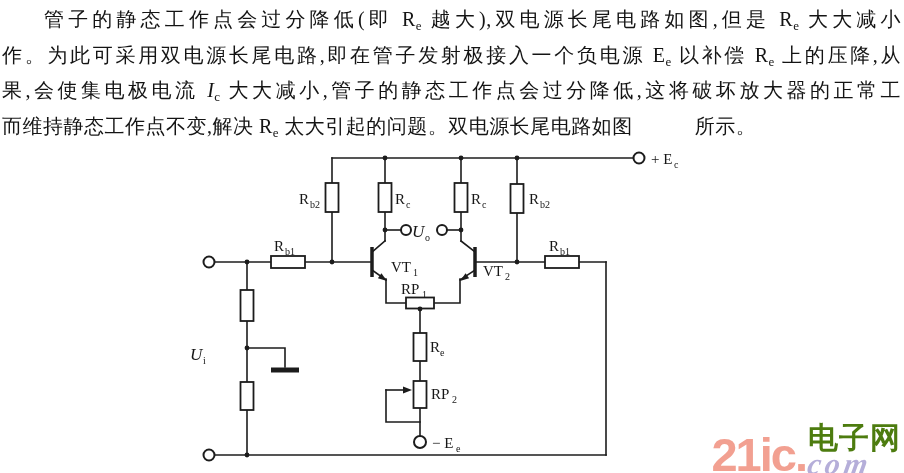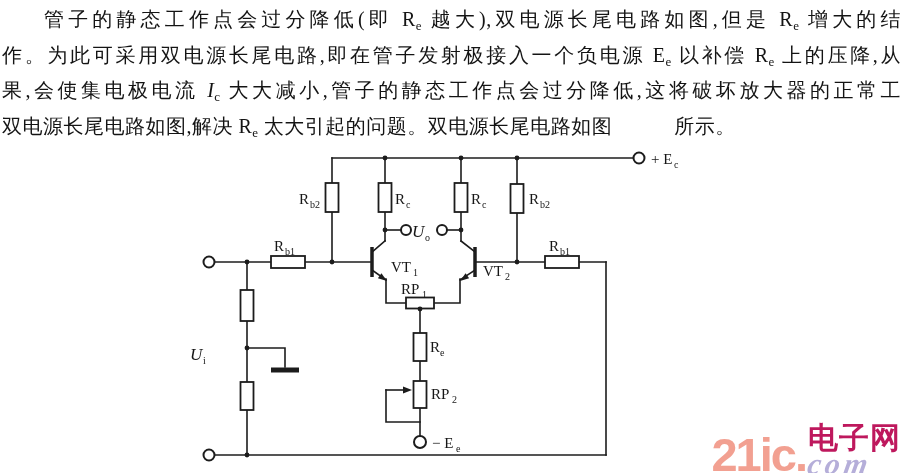--- a/index.html
+++ b/index.html
@@ -15,35 +15,35 @@
   .run-gap{display:inline-block;width:62px;}
   .circuit{position:absolute;left:0;top:0;width:904px;height:473px;}
   .circuit text{font-family:"Liberation Serif","DejaVu Serif",serif;fill:#161616;}
   .lbl-main{font-size:15px;}
   .lbl-sub{font-size:10px;}
   .lbl-var{font-style:italic;font-size:17px;}
   .watermark{position:absolute;right:3px;bottom:-2px;display:flex;align-items:flex-end;
              font-family:"Liberation Sans","DejaVu Sans",sans-serif;user-select:none;}
   .wm-brand{color:#f2a091;font-weight:bold;font-size:47px;line-height:0.82;letter-spacing:-2px;}
   .wm-right{display:flex;flex-direction:column;align-items:flex-start;margin-left:2px;}
-  .wm-cn{color:#be185d;font-weight:bold;font-size:30px;line-height:1;letter-spacing:1px;}
+  .wm-cn{color:#4d7c0f;font-weight:bold;font-size:30px;line-height:1;letter-spacing:1px;}
   .wm-tld{color:#b5aed9;font-weight:bold;font-style:italic;font-size:30px;line-height:0.72;
           letter-spacing:4px;transform:skewX(-10deg);
           font-family:"Liberation Serif","DejaVu Serif",serif;}
 </style>
 </head>
 <body>
 
 <div class="page">
 
   <div class="paragraph">
-      <div class="tline justify indent"><span>管子的静态工作点会过分降低(即 R</span><span class="run-sub">e</span><span> 越大),双电源长尾电路如图,但是 R</span><span class="run-sub">e</span><span> 增大的结</span></div>
+      <div class="tline justify indent"><span>管子的静态工作点会过分降低(即 R</span><span class="run-sub">e</span><span> 越大),双电源长尾电路如图,但是 R</span><span class="run-sub">e</span><span> 大大减小</span></div>
       <div class="tline justify"><span>作。为此可采用双电源长尾电路,即在管子发射极接入一个负电源 E</span><span class="run-sub">e</span><span> 以补偿 R</span><span class="run-sub">e</span><span> 上的压降,从</span></div>
       <div class="tline justify"><span>果,会使集电极电流 </span><span class="run-var">I</span><span class="run-sub">c</span><span> 大大减小,管子的静态工作点会过分降低,这将破坏放大器的正常工</span></div>
-      <div class="tline"><span>双电源长尾电路如图,解决 R</span><span class="run-sub">e</span><span> 太大引起的问题。双电源长尾电路如图</span><span class="run-gap"> </span><span>所示。</span></div>
+      <div class="tline"><span>而维持静态工作点不变,解决 R</span><span class="run-sub">e</span><span> 太大引起的问题。双电源长尾电路如图</span><span class="run-gap"> </span><span>所示。</span></div>
     </div>
 
   <svg class="circuit" viewBox="0 0 904 473" xmlns="http://www.w3.org/2000/svg">
 
     <g stroke="#1c1c1c" stroke-width="1.6" fill="none" stroke-linecap="square">
       <path d="M332,158 H633"></path>
       <path d="M332,158 V262"></path>
       <path d="M385,158 V241"></path>
       <path d="M461,158 V241"></path>
       <path d="M517,158 V262"></path>

